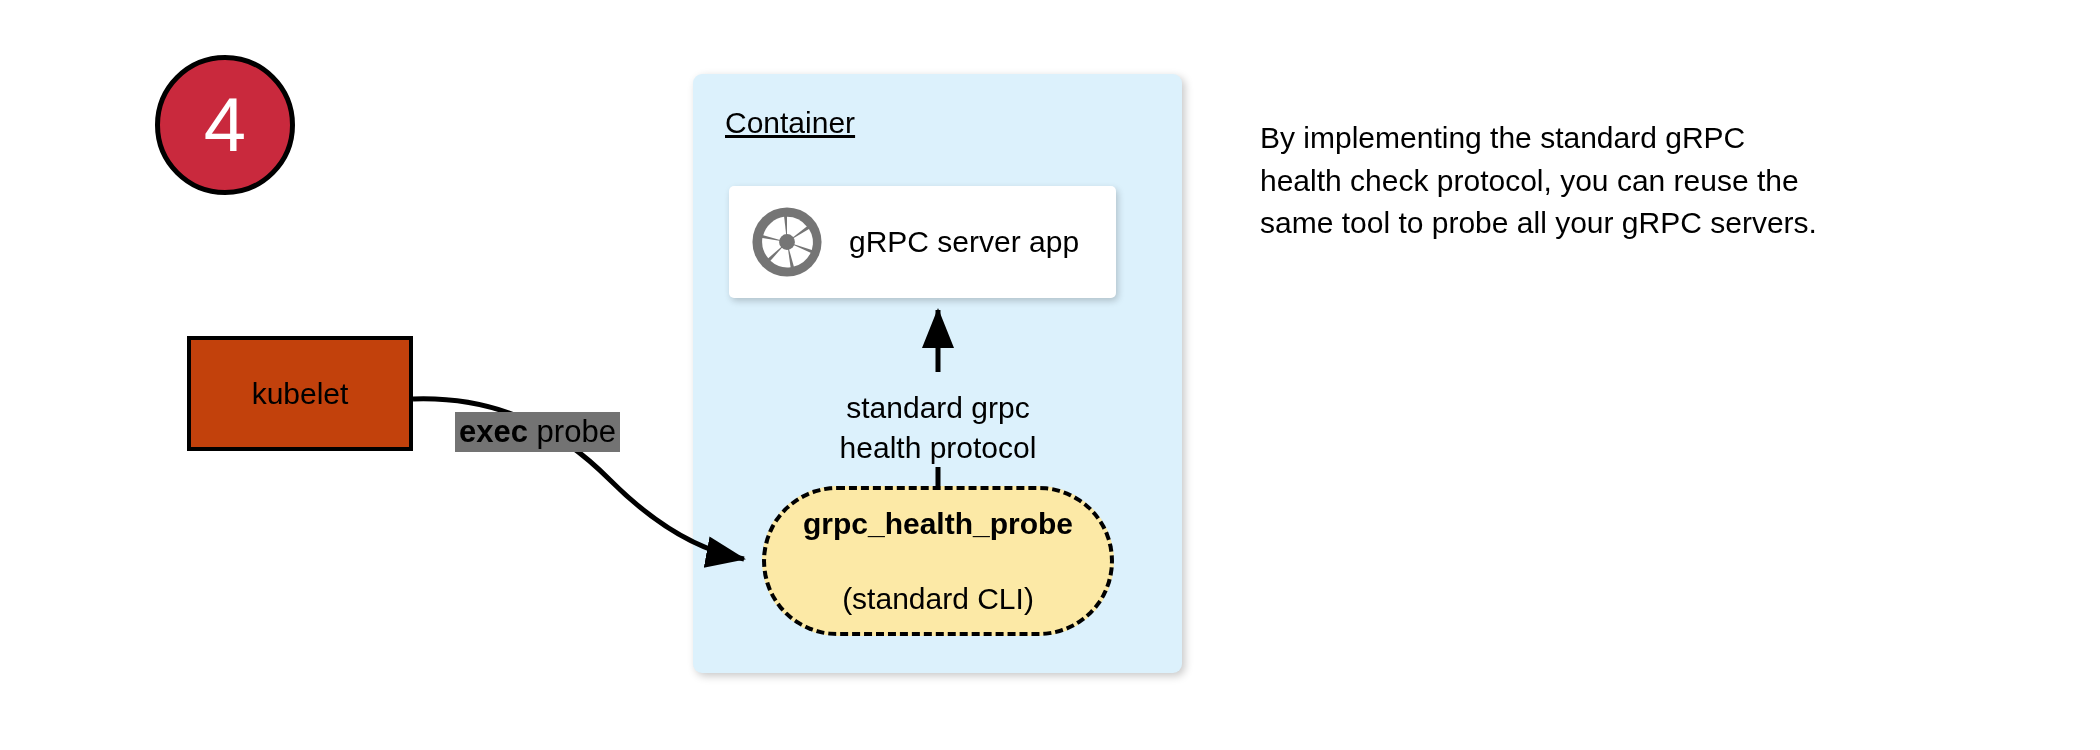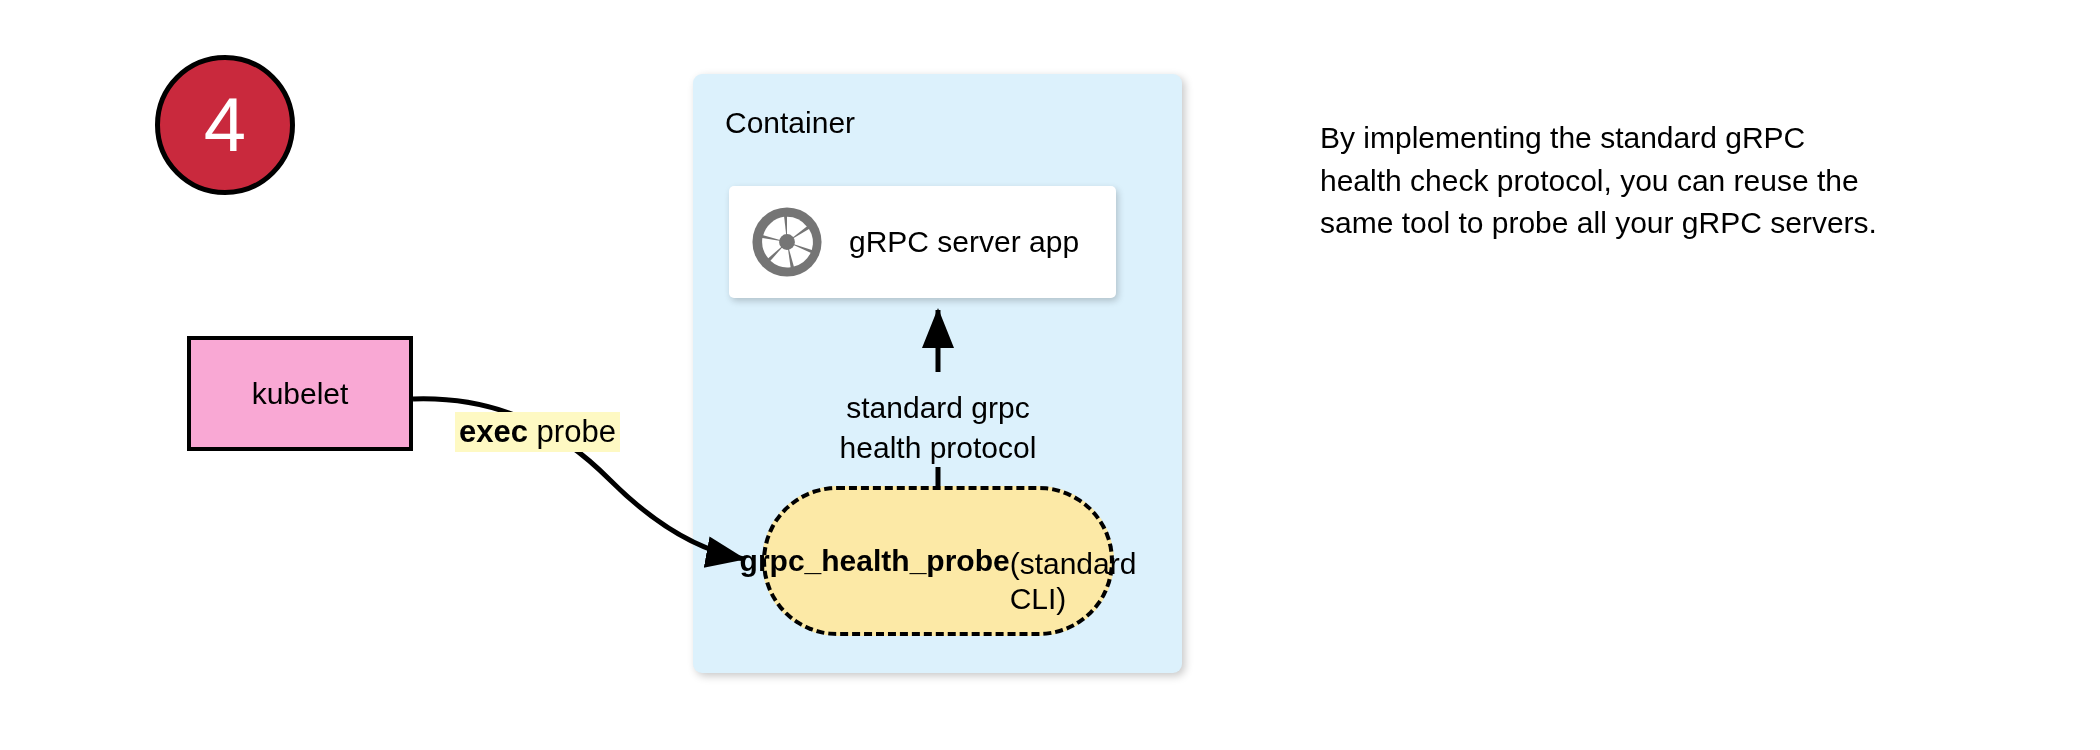--- a/index.html
+++ b/index.html
@@ -43,40 +43,40 @@
     letter-spacing: 0;
   }
 
   
   .kubelet-box {
     position: absolute;
     left: 187px;
     top: 336px;
     width: 226px;
     height: 115px;
-    background: #f9a8d4;
+    background: #c2410c;
     border: 4px solid #000000;
     box-sizing: border-box;
     display: flex;
     align-items: center;
     justify-content: center;
   }
   .kubelet-label {
     font-size: 30px;
     color: #000000;
   }
 
   
   .exec-probe-label {
     position: absolute;
     left: 455px;
     top: 412px;
     font-size: 31px;
     white-space: nowrap;
-    background: #fef9c3;
+    background: #737373;
     padding: 2px 4px;
     z-index: 6;
   }
   .exec-probe-label .bold {
     font-weight: bold;
   }
 
   
   .container-panel {
     position: absolute;
@@ -87,20 +87,21 @@
     background: #DCF1FC;
     border-radius: 9px;
     box-shadow: 3px 3px 9px rgba(0,0,0,0.22);
   }
   .container-title {
     position: absolute;
     left: 32px;
     top: 32px;
     font-size: 30px;
     color: #000000;
+    text-decoration: underline;
   }
 
   
   .grpc-app-card {
     position: absolute;
     left: 729px;
     top: 186px;
     width: 387px;
     height: 112px;
     background: #ffffff;
@@ -128,21 +129,21 @@
     position: absolute;
     left: 762px;
     top: 486px;
     width: 352px;
     height: 150px;
     background: #FCE9A6;
     border: 4px dashed #000000;
     border-radius: 75px;
     box-sizing: border-box;
     display: flex;
-    flex-direction: row;
+    flex-direction: column;
     align-items: center;
     justify-content: center;
   }
   .probe-pill-title {
     font-size: 30px;
     font-weight: bold;
     color: #000000;
     line-height: 1.18;
   }
   .probe-pill-sub {
@@ -163,21 +164,21 @@
     font-size: 30px;
     line-height: 1.32;
     color: #000000;
     background: #DCF1FC;
     z-index: 5;
   }
 
   
   .side-note {
     position: absolute;
-    left: 1320px;
+    left: 1260px;
     top: 117px;
     width: 560px;
     font-size: 30px;
     line-height: 1.42;
     color: #000000;
   }
 
   
   #connectors {
     position: absolute;

